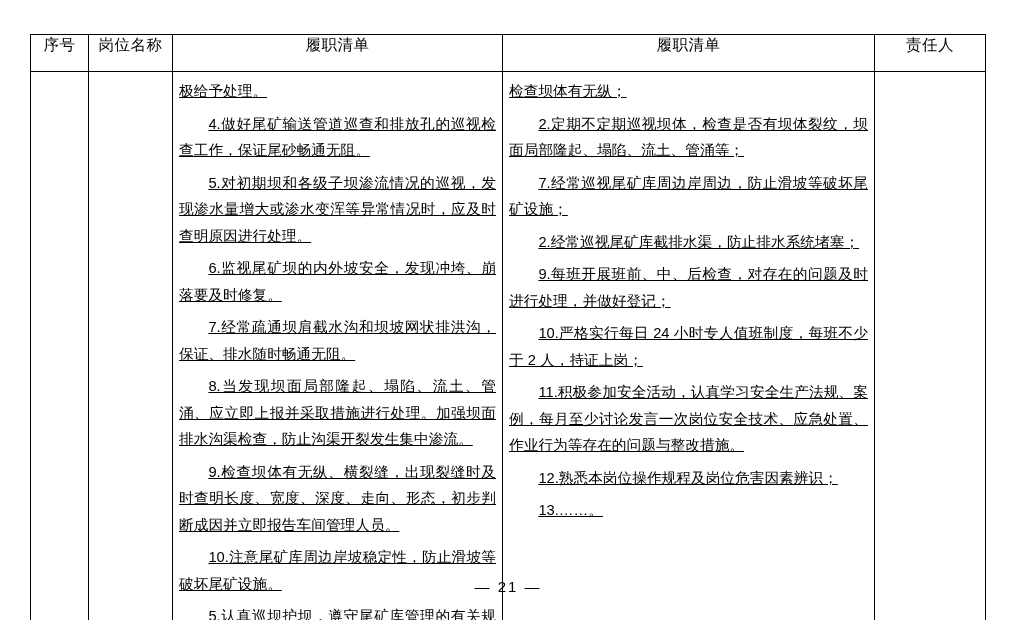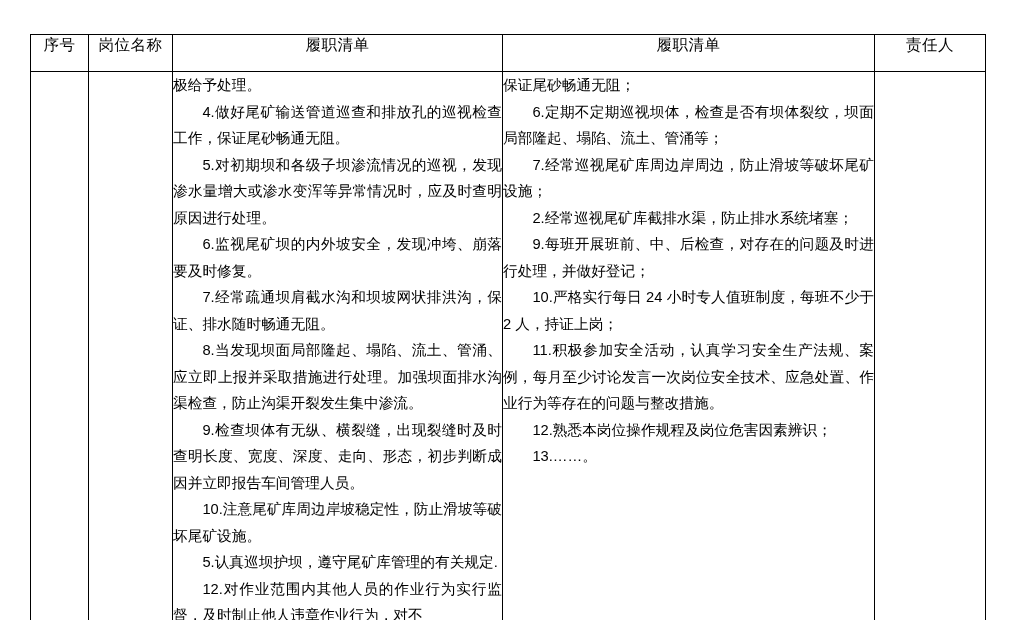--- a/index.html
+++ b/index.html
@@ -50,23 +50,24 @@
   .col-perf { width: 372px; }
   .col-person { width: 111px; }
 
   td.body-cell {
     font-size: 14.7px;
     line-height: 26.5px;
     padding: 6px 10px 10px 10px;
     height: 500px;
   }
   td.body-cell p {
-    margin: 0;
+    margin: 6px;
     text-align: justify;
     text-justify: inter-ideograph;
+    text-decoration: underline;
   }
   td.body-cell p.indent {
     text-indent: 2em;
   }
   .footer {
     position: absolute;
     left: 0;
     top: 578px;
     width: 1016px;
     text-align: center;
@@ -106,29 +107,30 @@
             <p class="indent">5.对初期坝和各级子坝渗流情况的巡视，发现渗水量增大或渗水变浑等异常情况时，应及时查明原因进行处理。</p>
             <p class="indent">6.监视尾矿坝的内外坡安全，发现冲垮、崩落要及时修复。</p>
             <p class="indent">7.经常疏通坝肩截水沟和坝坡网状排洪沟，保证、排水随时畅通无阻。</p>
             <p class="indent">8.当发现坝面局部隆起、塌陷、流土、管涌、应立即上报并采取措施进行处理。加强坝面排水沟渠检查，防止沟渠开裂发生集中渗流。</p>
             <p class="indent">9.检查坝体有无纵、横裂缝，出现裂缝时及时查明长度、宽度、深度、走向、形态，初步判断成因并立即报告车间管理人员。</p>
             <p class="indent">10.注意尾矿库周边岸坡稳定性，防止滑坡等破坏尾矿设施。</p>
             <p class="indent">5.认真巡坝护坝，遵守尾矿库管理的有关规定.</p>
             <p class="indent">12.对作业范围内其他人员的作业行为实行监督，及时制止他人违章作业行为，对不</p>
           </td>
         <td class="body-cell">
-            <p>保证尾砂畅通无阻；</p>
-            <p class="indent">6.定期不定期巡视坝体，检查是否有坝体裂纹，坝面局部隆起、塌陷、流土、管涌等；</p>
+            <p>检查坝体有无纵；</p>
+            <p class="indent">2.定期不定期巡视坝体，检查是否有坝体裂纹，坝面局部隆起、塌陷、流土、管涌等；</p>
             <p class="indent">7.经常巡视尾矿库周边岸周边，防止滑坡等破坏尾矿设施；</p>
             <p class="indent">2.经常巡视尾矿库截排水渠，防止排水系统堵塞；</p>
             <p class="indent">9.每班开展班前、中、后检查，对存在的问题及时进行处理，并做好登记；</p>
             <p class="indent">10.严格实行每日 24 小时专人值班制度，每班不少于 2 人，持证上岗；</p>
             <p class="indent">11.积极参加安全活动，认真学习安全生产法规、案例，每月至少讨论发言一次岗位安全技术、应急处置、作业行为等存在的问题与整改措施。</p>
             <p class="indent">12.熟悉本岗位操作规程及岗位危害因素辨识；</p>
             <p class="indent">13.……。</p>
           </td>
         <td class="body-cell"></td>
       </tr>
     </tbody>
   </table>
 
+  <div class="footer">— 21 —</div>
 
 </div>
 
 </body></html>

